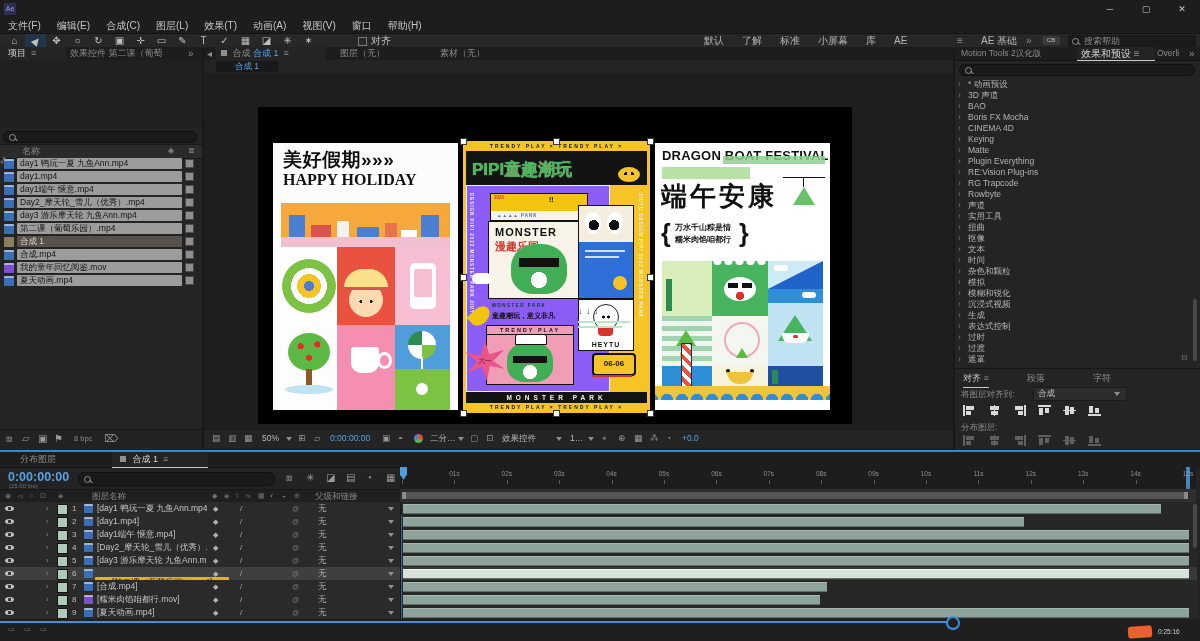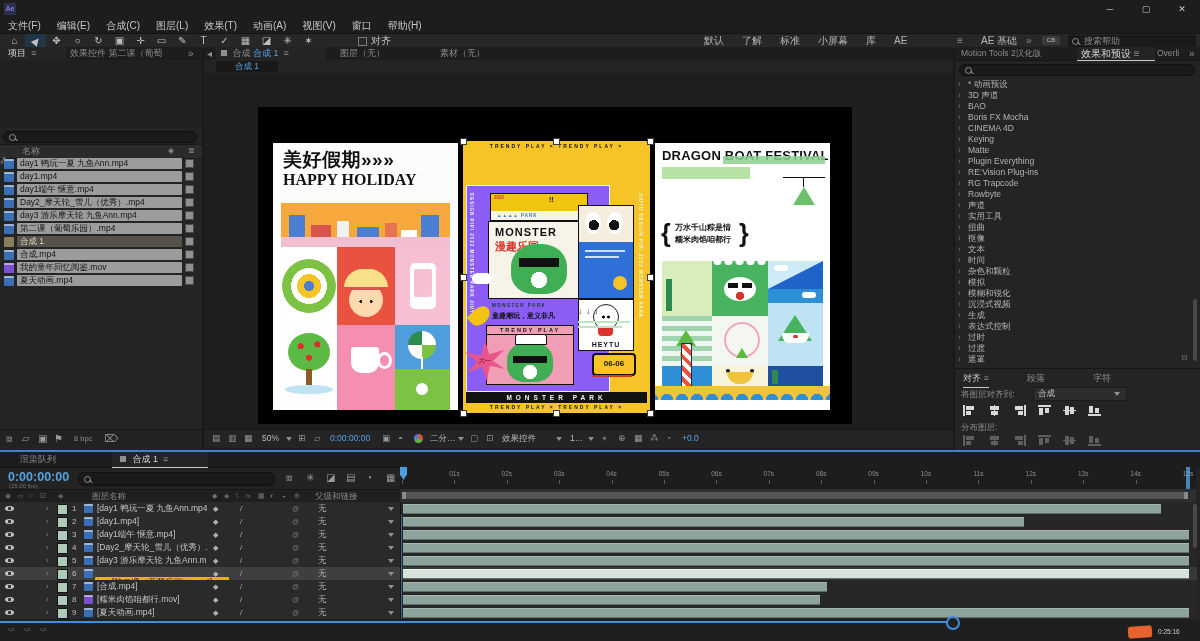--- a/index.html
+++ b/index.html
@@ -216,20 +216,24 @@
           <div class="a" style="left:13px;top:6px;width:28px;height:28px;border-radius:50%;background:conic-gradient(#fff 0 90deg,#7cc243 90deg 180deg,#fff 180deg 270deg,#2e8b4f 270deg)"></div>
           <div class="a" style="left:26px;top:32px;width:2px;height:12px;background:#fff"></div>
         </div>
         <div class="a" style="left:122px;top:226px;width:55px;height:41px;background:#7cc243">
           <div class="a" style="left:21px;top:14px;width:12px;height:12px;border-radius:50%;background:#fff"></div>
         </div>
       </div>
 
       <div class="a" style="left:205px;top:34px;width:187px;height:272px;background:#f6c426;overflow:hidden">
         <div class="a nowrap" style="left:0;top:2px;width:187px;text-align:center;color:#111;font-size:5px;font-weight:bold;letter-spacing:2px">TRENDY PLAY × TRENDY PLAY ×</div>
+        <div class="a" style="left:3px;top:10px;width:181px;height:34px;background:#131313">
+          <div class="a nowrap" style="left:6px;top:7px;color:#45b654;font-size:17px;font-weight:900;text-shadow:0 0 1px #d8f5d8">PIPI童趣潮玩</div>
+          <div class="a" style="left:152px;top:16px;width:22px;height:15px;border-radius:50%;background:radial-gradient(circle at 35% 45%,#111 0 1.5px,transparent 1.6px),radial-gradient(circle at 65% 45%,#111 0 1.5px,transparent 1.6px),#f6c426"></div>
+        </div>
         <div class="a" style="left:3px;top:44px;width:144px;height:207px;background:#8b5cf6;box-shadow:inset 0 0 0 1px #eaf6e9">
           <div class="vtext a" style="left:3px;top:8px;height:190px">DESIGN PIPI 2023 MONSTER PARK JIUYU</div>
           <div class="vtext a" style="left:172px;top:8px;height:190px">JIUYU DESIGN PIPI 2023 MONSTER PARK</div>
           <div class="a" style="left:24px;top:8px;width:96px;height:26px;background:#f1c40f;border:1px solid #111">
             <span class="a" style="left:3px;top:1px;font-size:4.5px;color:#c0392b;font-weight:bold">2022</span>
             <span class="a" style="left:58px;top:2px;font-size:7px;color:#111;font-weight:900">!!</span>
             <div class="a nowrap" style="left:0;bottom:0;width:96px;height:9px;background:#f7f3e8;font-size:4.5px;font-weight:900;color:#2f6fd8;line-height:9px;padding-left:6px;letter-spacing:1px">▲▲▲▲ PARK</div>
           </div>
           <div class="a" style="left:22px;top:36px;width:100px;height:76px;background:#f7f3e8;border:1px solid #111">
             <div class="a nowrap" style="left:6px;top:4px;color:#111;font-size:11px;font-weight:900;letter-spacing:1px">MONSTER</div>
@@ -278,20 +282,21 @@
       <div class="handle" style="left:202px;top:167px"></div>
       <div class="handle" style="left:389px;top:167px"></div>
       <div class="handle" style="left:202px;top:303px"></div>
       <div class="handle" style="left:295px;top:303px"></div>
       <div class="handle" style="left:389px;top:303px"></div>
 
       <div class="a" style="left:397px;top:36px;width:175px;height:267px;background:#fff;overflow:hidden">
         <div class="a" style="left:68px;top:13px;width:102px;height:8px;background:#8ed08f;opacity:.85;z-index:2"></div>
         <div class="a nowrap" style="left:7px;top:5px;color:#111;font-size:13px;font-weight:900;letter-spacing:.2px">DRAGON BOAT FESTIVAL</div>
         <div class="a" style="left:7px;top:24px;width:88px;height:12px;background:#b8e2a4"></div>
+        <div class="a nowrap" style="left:6px;top:36px;color:#111;font-size:26px;font-weight:900;letter-spacing:3px">端午安康</div>
         <div class="a" style="left:128px;top:34px;width:42px;height:1px;background:#111"></div>
         <div class="a" style="left:148px;top:34px;width:1px;height:10px;background:#111"></div>
         <div class="a" style="left:138px;top:44px;width:0;height:0;border-left:11px solid transparent;border-right:11px solid transparent;border-bottom:18px solid #6cc06c"></div>
         <div class="a" style="left:6px;top:76px;width:150px">
           <span class="a" style="left:0;top:0;font-size:25px;font-weight:700;color:#111">{</span>
           <div class="a nowrap" style="left:14px;top:3px;color:#111;font-size:8px;font-weight:900">万水千山粽是情</div>
           <div class="a nowrap" style="left:14px;top:15px;color:#111;font-size:8px;font-weight:900">糯米肉馅咱都行</div>
           <span class="a" style="left:78px;top:0;font-size:25px;font-weight:700;color:#111">}</span>
         </div>
         <div class="a" style="left:7px;top:118px;width:50px;height:55px;background:linear-gradient(90deg,#2e8b4f 0 6px,transparent 6px 12px) 4px 18px/48px 32px no-repeat,#d9edbb"></div>
@@ -461,21 +466,21 @@
               <rect x="1" y="1" width="4" height="7" fill="#5f5f5f"></rect>
               <rect x="7" y="3" width="4" height="5" fill="#5f5f5f"></rect>
             </svg></span></div>
     </div>
   </div>
 
   <div class="a" style="left:0;top:450px;width:1200px;height:2px;background:#3c82cf"></div>
 
   <div class="a" style="left:0;top:452px;width:1200px;height:189px;background:#232323">
     <div class="tabrow a" style="left:0;top:0;width:1200px;height:15px">
-      <div class="a dim nowrap" style="left:20px;top:0;line-height:15px;font-size:9px" able="true">渲染队列</div>
+      <div class="a dim nowrap" style="left:20px;top:0;line-height:15px;font-size:9px" able="true">分布图层</div>
       <div class="tab-active a nowrap" style="left:112px;top:0;width:96px;height:15px;line-height:15px;font-size:9px;border-bottom:1px solid #c8c8c8">
         <span style="display:inline-block;width:6px;height:6px;background:#8f8f8f;margin:0 4px 0 8px"></span>
         <span>合成 1</span>
         <span class="dim">&nbsp;≡</span>
       </div>
     </div>
 
     <div class="a blue" style="left:8px;top:18px;font-size:12.5px;font-weight:bold">0:00:00:00</div>
     <div class="a dim2" style="left:9px;top:31px;font-size:6px">(25.00 fps)</div>
     <div class="searchbox a" style="left:78px;top:20px;width:195px;height:12px">

